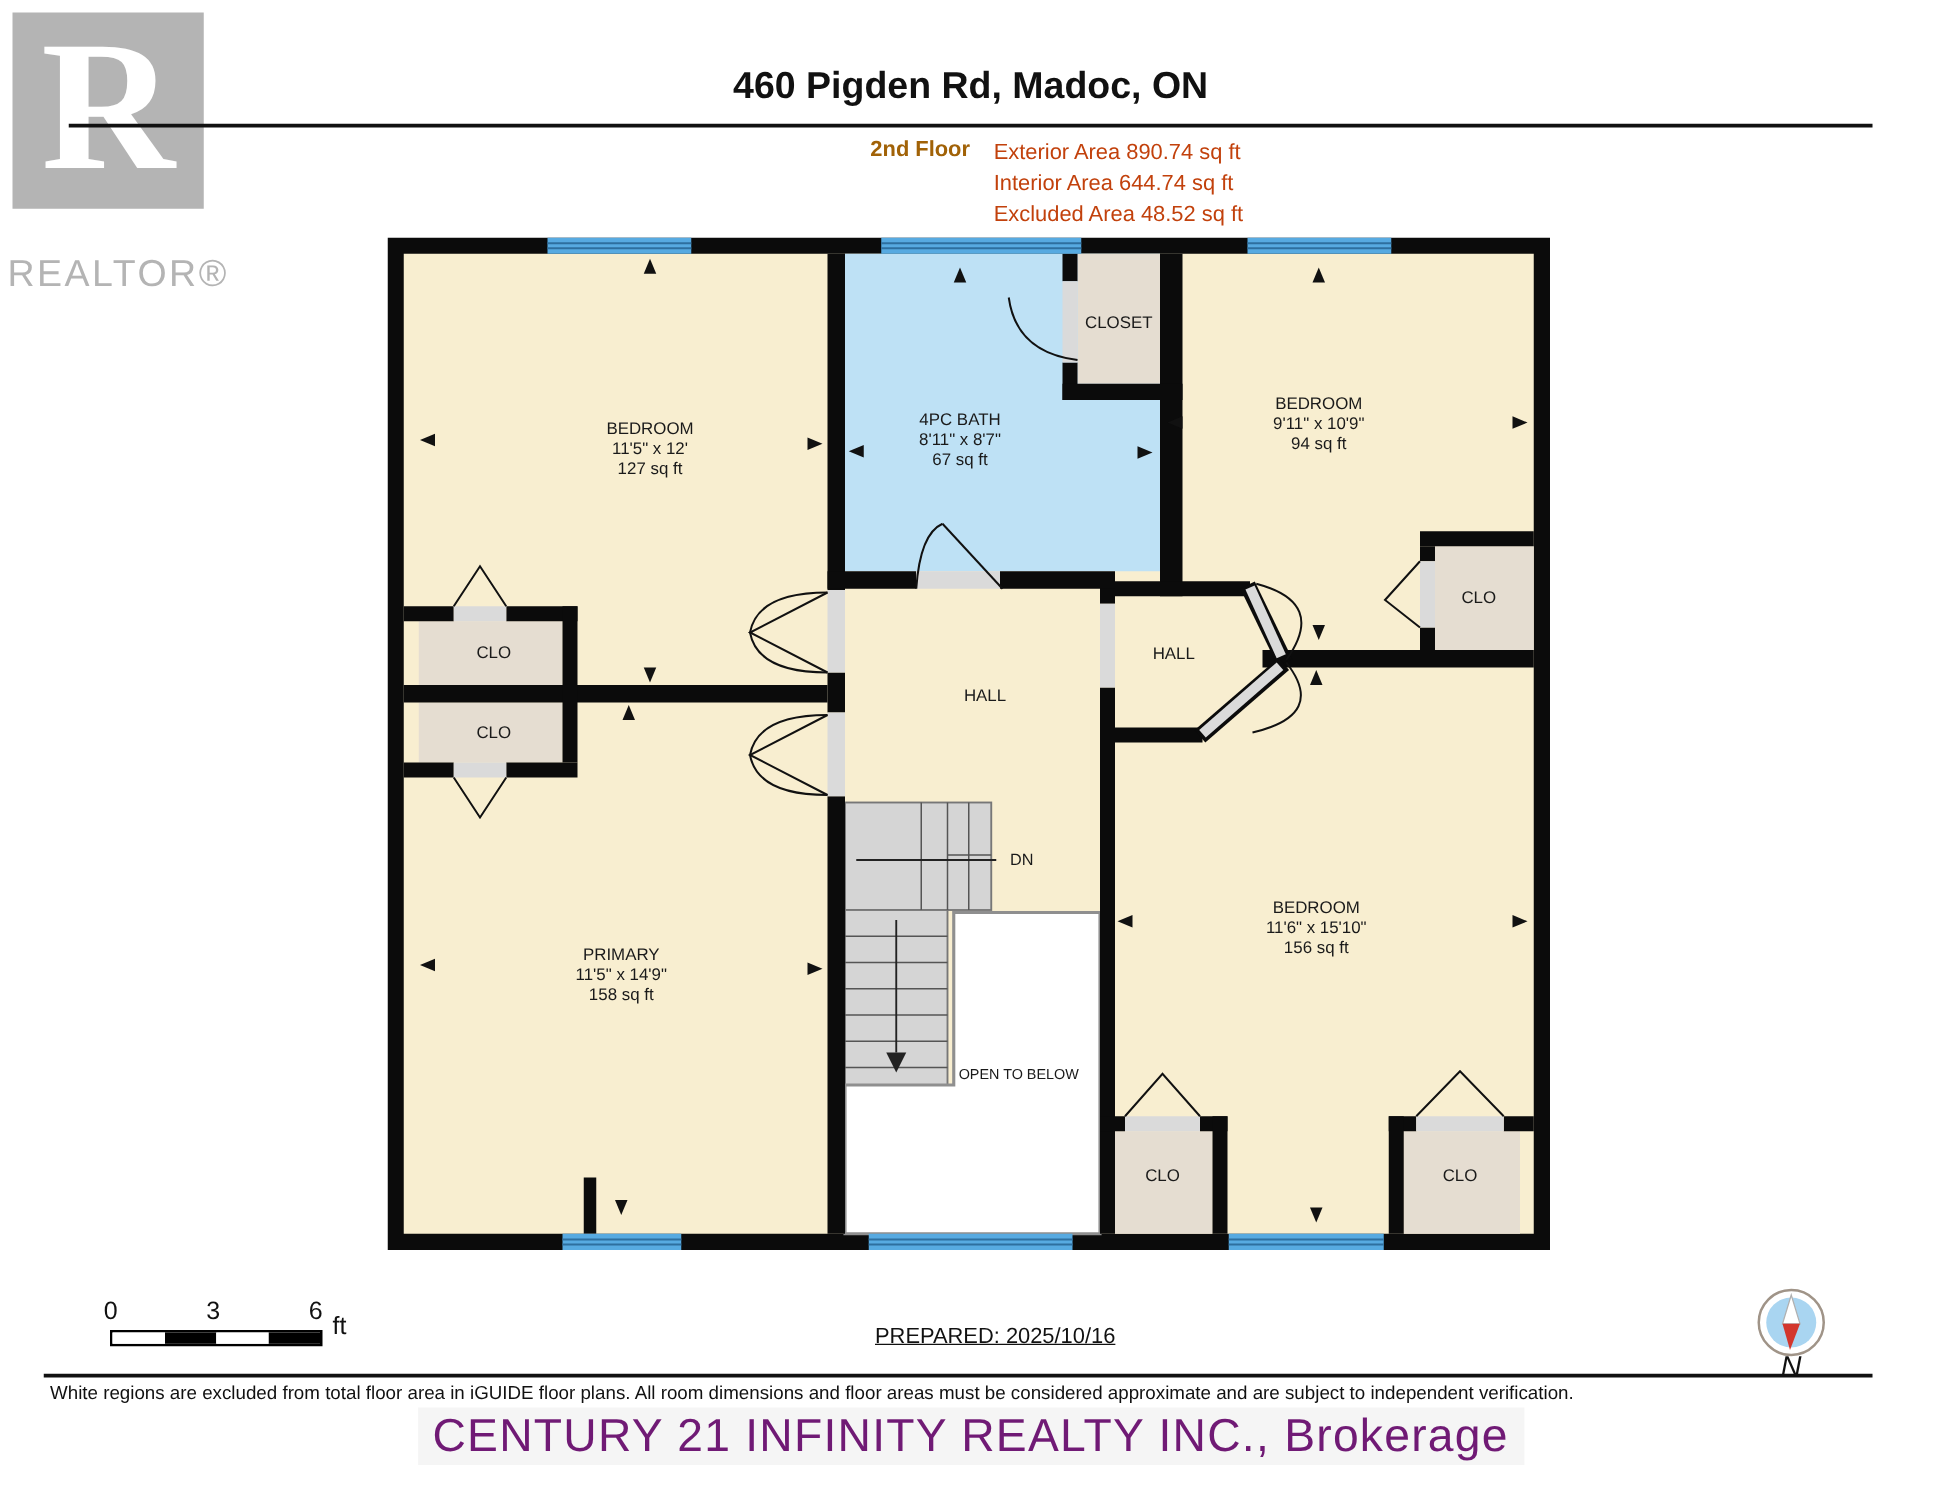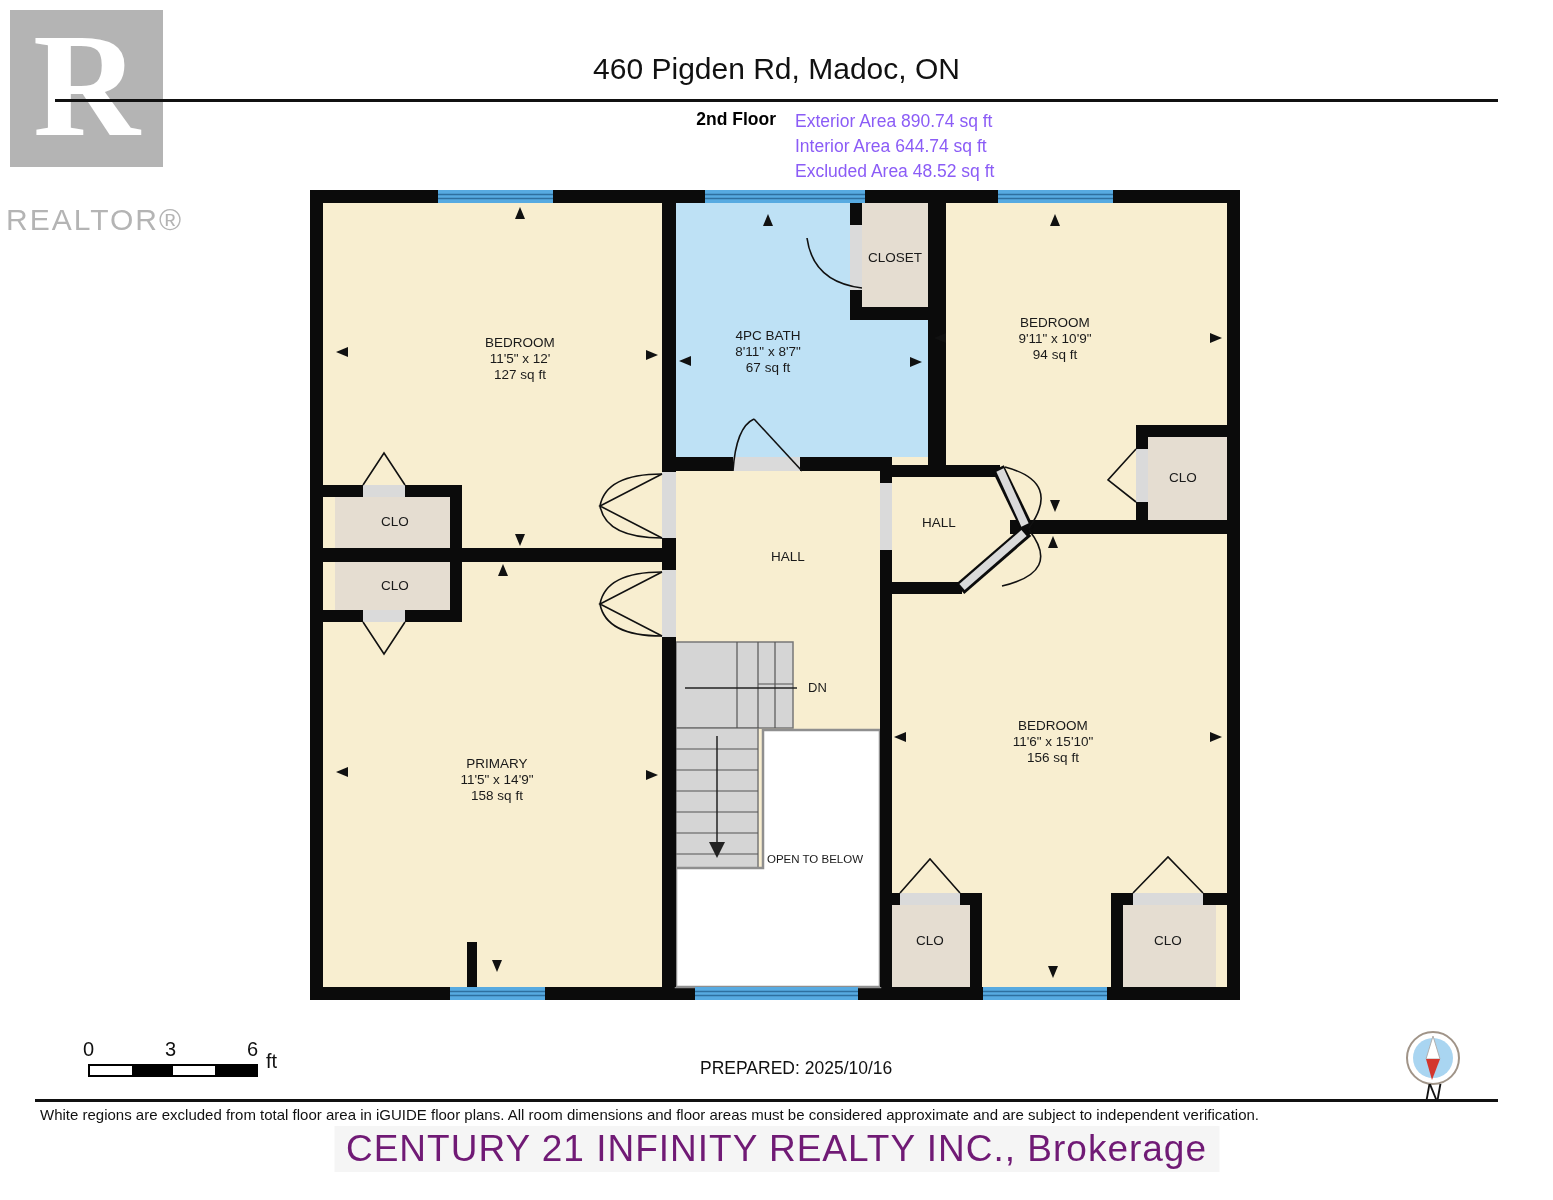--- a/index.html
+++ b/index.html
@@ -6,39 +6,39 @@
   .page{position:relative;width:1553px;height:1200px;background:#ffffff;
         font-family:"Liberation Sans",sans-serif;overflow:hidden;}
   
   .logo-box{position:absolute;left:10px;top:10px;width:153px;height:157px;
             background:#b4b4b4;display:flex;align-items:center;justify-content:center;}
   .logo-r{color:#ffffff;font-family:"Liberation Serif",serif;font-weight:bold;
           font-size:148px;line-height:1;transform:translateY(-4px);}
   .logo-text{position:absolute;left:6px;top:172px;width:172px;text-align:center;
              color:#b4b4b4;font-size:30px;letter-spacing:2px;margin-top:31px;}
   .title{position:absolute;left:0;top:52px;width:1553px;text-align:center;
-         font-size:30px;font-weight:normal;color:#111;}
+         font-size:30px;font-weight:bold;color:#111;}
   .rule{position:absolute;height:3px;background:#111;}
   .rule1{left:55px;top:99px;width:1443px;}
   .rule2{left:35px;top:1099px;width:1463px;}
   .floor-label{position:absolute;left:600px;top:109px;width:176px;text-align:right;
-               font-size:17.5px;font-weight:bold;color:#000000;}
-  .stats{position:absolute;left:795px;top:109px;font-size:17.5px;color:#8b5cf6;line-height:25px;}
+               font-size:17.5px;font-weight:bold;color:#a16207;}
+  .stats{position:absolute;left:795px;top:109px;font-size:17.5px;color:#c2410c;line-height:25px;}
   
   .plan{position:absolute;left:310px;top:190px;}
   svg text{font-family:"Liberation Sans",sans-serif;fill:#1a1a1a;}
   
   .scalebar{position:absolute;left:88px;top:1038px;font-size:20px;color:#111;}
   .scalebar .num{position:absolute;top:0;}
   .scalebar .bar{position:absolute;left:0;top:26px;width:170px;height:13px;
                  border:2px solid #000;box-sizing:border-box;display:flex;}
   .scalebar .seg{height:100%;width:25%;}
   .seg.w{background:#fff;} .seg.b{background:#000;}
   .scalebar .unit{position:absolute;left:178px;top:12px;}
-  .prepared{position:absolute;left:700px;top:1058px;font-size:17.5px;color:#111;}
+  .prepared{position:absolute;left:700px;top:1058px;font-size:17.5px;color:#111;text-decoration:underline;}
   .compass{position:absolute;left:1405px;top:1030px;}
   .compass-n{position:absolute;left:1418px;top:1080px;width:30px;text-align:center;
              font-size:23px;font-style:italic;color:#111;}
   .disclaimer{position:absolute;left:40px;top:1106px;width:1490px;font-size:15px;color:#111;}
   .watermark{position:absolute;left:50%;top:1126px;transform:translateX(-50%);
              white-space:nowrap;font-size:37px;color:#701a75;
              background:rgba(225,225,225,0.35);padding:2px 12px;letter-spacing:1px;}
 </style>
 </head>
 <body>

